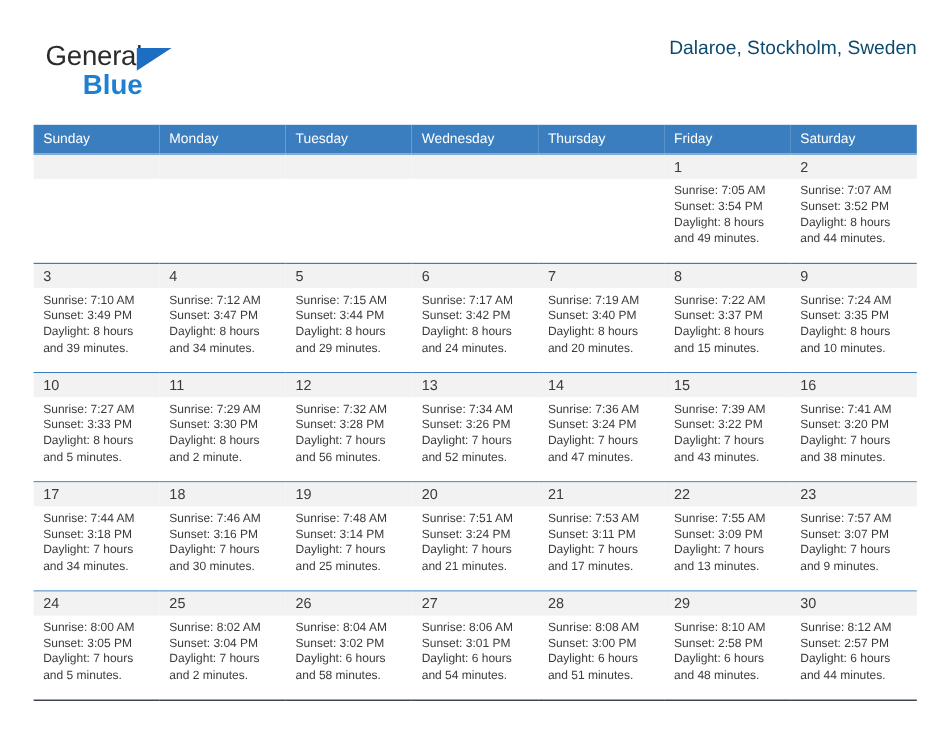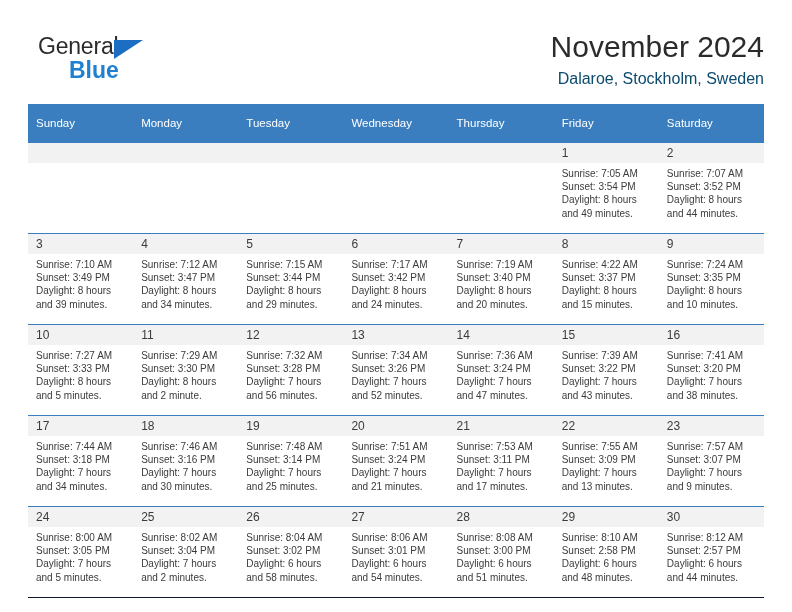--- a/index.html
+++ b/index.html
@@ -94,21 +94,21 @@
     border-collapse: collapse;
     table-layout: fixed;
   }
   .calendar th {
     background: #3a7ebf;
     color: #ffffff;
     font-size: 11.5px;
     font-weight: 400;
     text-align: left;
     padding: 5px 0 5px 8px;
-    height: 38px;
+    height: 24px;
     border: none;
   }
   .calendar td {
     vertical-align: top;
     width: 105.14px;
     height: 90px;
     padding: 0;
     border-top: 1px solid #3a7ebf;
     background: #ffffff;
   }
@@ -142,21 +142,20 @@
 
   <div class="top-bar">
 
     <div class="logo">
       <span class="logo-general">General</span>
       <span class="logo-tri"></span>
       <span class="logo-blue">Blue</span>
     </div>
 
     <div class="title-block">
-      <div class="cal-title">November 2024</div>
       <div class="cal-subtitle">Dalaroe, Stockholm, Sweden</div>
     </div>
 
   </div>
 
   <table class="calendar">
     <thead>
       <tr id="weekday-row">
           <th>Sunday</th>
           <th>Monday</th>
@@ -270,21 +269,21 @@
                 <div>Sunset: 3:40 PM</div>
                 <div>Daylight: 8 hours</div>
                 <div>and 20 minutes.</div>
               </div>
             </div>
           </td>
           <td>
             <div class="cell-inner">
               <div class="daynum-band">8</div>
               <div class="cell-body">
-                <div>Sunrise: 4:22 AM</div>
+                <div>Sunrise: 7:22 AM</div>
                 <div>Sunset: 3:37 PM</div>
                 <div>Daylight: 8 hours</div>
                 <div>and 15 minutes.</div>
               </div>
             </div>
           </td>
           <td>
             <div class="cell-inner">
               <div class="daynum-band">9</div>
               <div class="cell-body">

